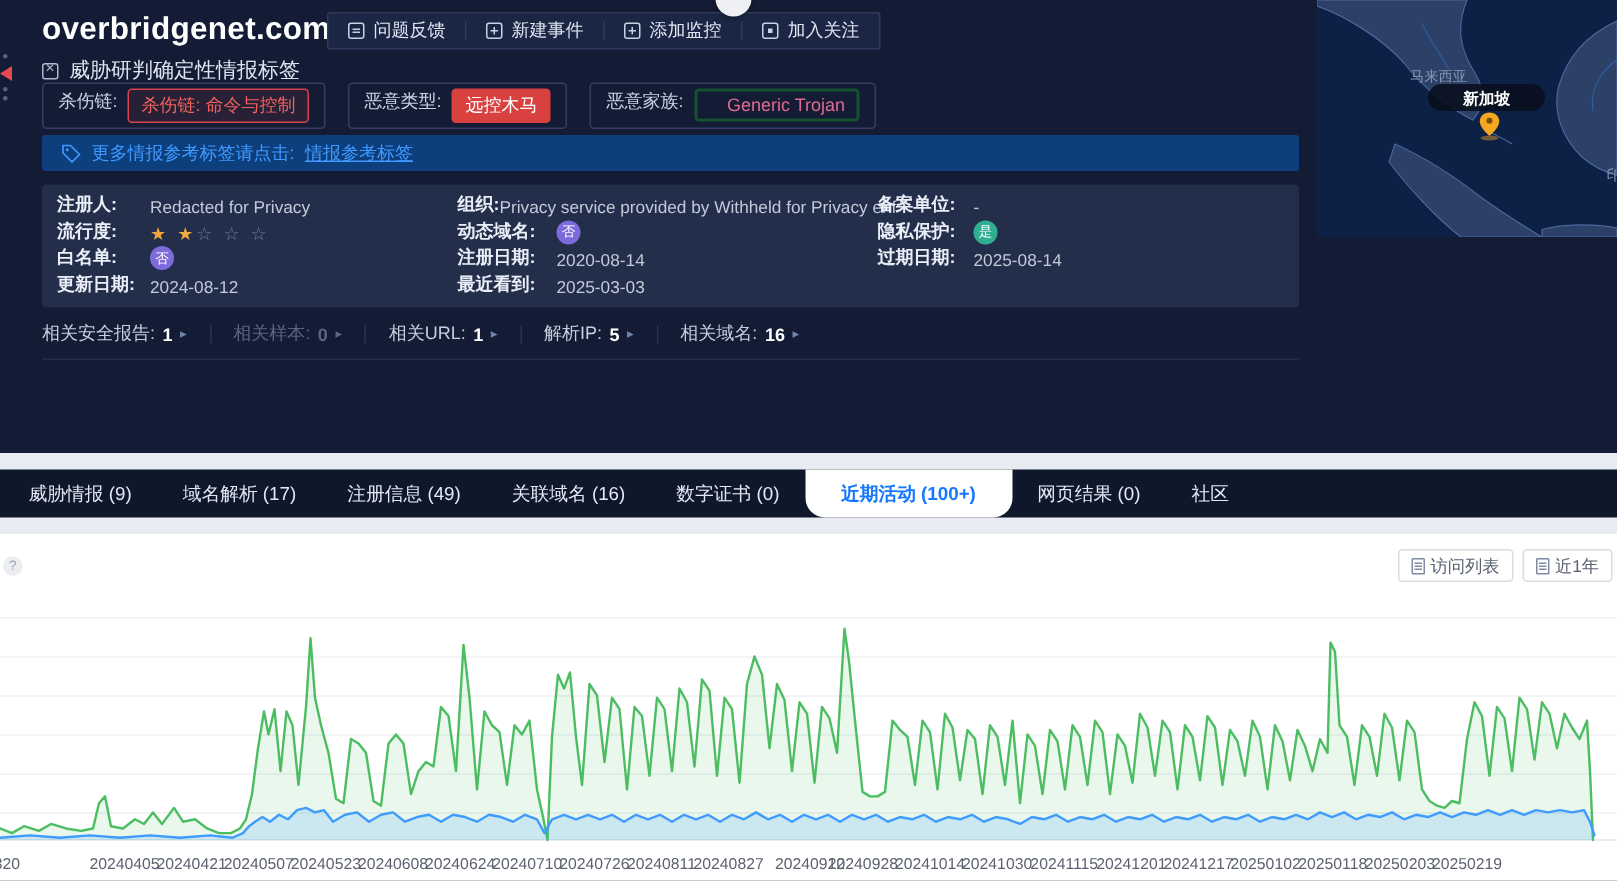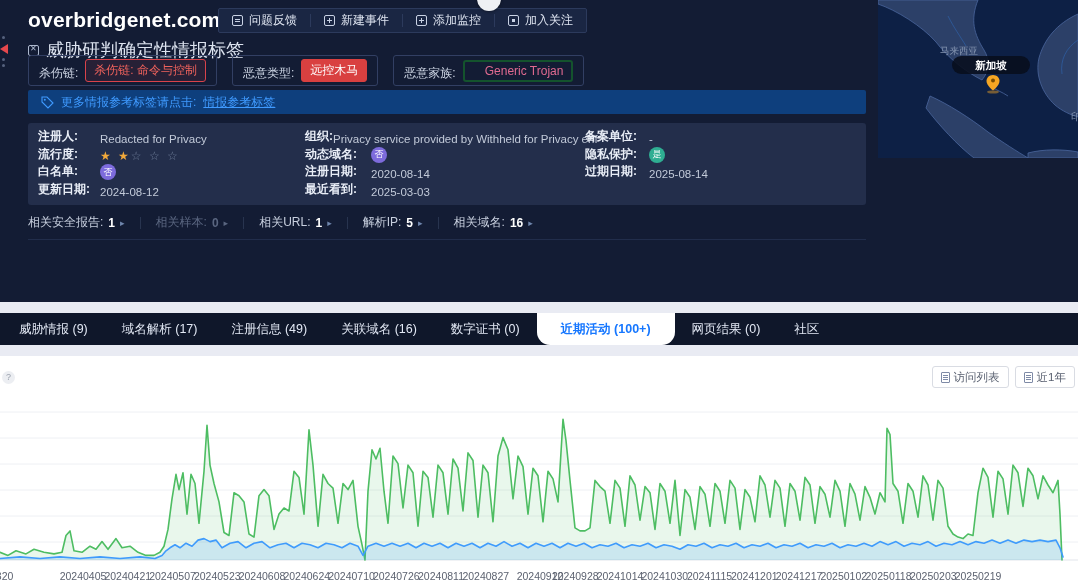--- a/index.html
+++ b/index.html
@@ -21,26 +21,26 @@
   .action-bar { position:absolute; top:8px; left:218px; height:25px; display:flex; align-items:stretch;
     background:#1a2643; border:1px solid #2c3a5c; border-radius:2px; }
   .action-item { display:flex; align-items:center; gap:6px; padding:0 13px; font-size:12px; color:#dfe5f1; cursor:pointer; }
   .action-sep { width:1px; background:#2c3a5c; margin:5px 0; }
   .act-ic { width:11px; height:11px; border:1px solid #c9d2e4; border-radius:2px; position:relative; }
   .act-ic.plus::before { content:""; position:absolute; left:2px; top:4px; width:5px; height:1px; background:#c9d2e4; }
   .act-ic.plus::after  { content:""; position:absolute; left:4px; top:2px; width:1px; height:5px; background:#c9d2e4; }
   .act-ic.lines::before { content:""; position:absolute; left:2px; top:3px; width:5px; height:1px; background:#c9d2e4; box-shadow:0 2px 0 #c9d2e4; }
   .act-ic.dot::before { content:""; position:absolute; left:3px; top:3px; width:3px; height:3px; background:#c9d2e4; }
 
-  .tags-title-row { position:absolute; top:38px; left:28px; display:flex; align-items:center; gap:7px; font-size:18px; color:#dde4f0; }
+  .tags-title-row { position:absolute; top:38px; left:28px; display:flex; align-items:center; gap:7px; font-size:14px; color:#dde4f0; }
   .chk-ic { width:11px; height:11px; border:1px solid #aeb9cf; border-radius:2px; position:relative; }
   .chk-ic::before { content:"✕"; position:absolute; left:1px; top:-2px; font-size:8px; color:#aeb9cf; }
 
   .tag-groups { position:absolute; top:55px; left:28px; display:flex; gap:15px; }
-  .tag-group { display:flex; align-items:flex-end; gap:7px; border:1px solid #323f63; border-radius:3px; padding:3px 10px; font-size:12px; color:#ccd4e3; }
+  .tag-group { display:flex; align-items:flex-start; gap:7px; border:1px solid #323f63; border-radius:3px; padding:3px 10px; font-size:12px; color:#ccd4e3; }
   .pill { padding:2px 8px; border-radius:3px; font-size:12px; white-space:nowrap; }
   .pill.outline-red { color:#f0625c; border:1px solid #d9434b; background:rgba(217,67,75,.10); }
   .pill.solid-red { color:#ffffff; background:#d94040; border:1px solid #d94040; }
   .pill.outline-pink { color:#e06a90; border:2px solid #14532d; background:transparent;padding-left:20px; }
 
   .info-banner { position:absolute; top:90px; left:28px; width:838px; height:24px; background:#0e3f7d; border-radius:2px;
     display:flex; align-items:center; gap:7px; padding-left:13px; font-size:12px; color:#3f9aff; }
   .banner-link { color:#3f9aff; text-decoration:underline; cursor:pointer; }
 
   .info-panel { position:absolute; top:123px; left:28px; width:838px; height:82px; background:#232e4b; border-radius:3px;

